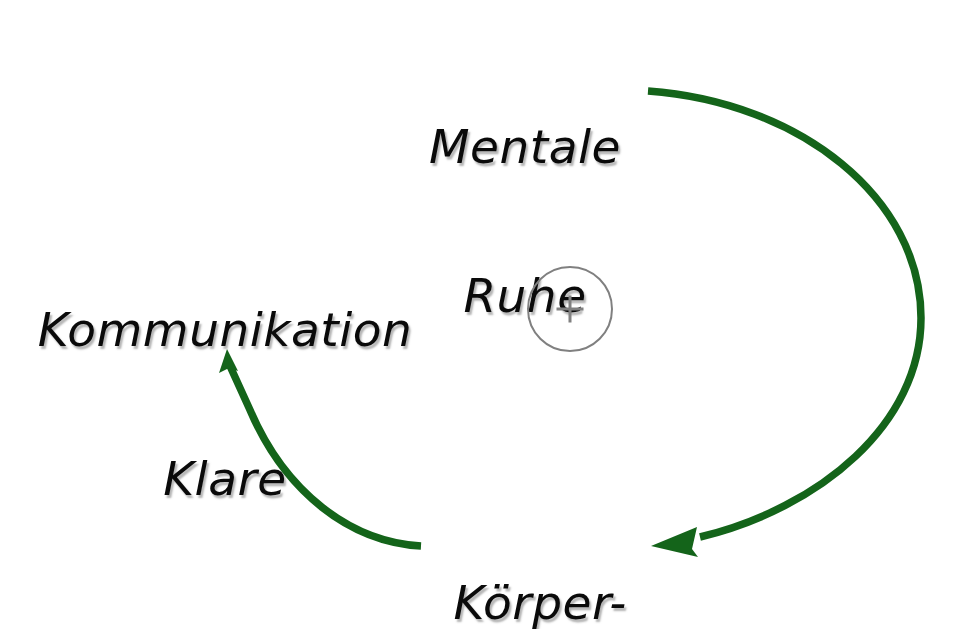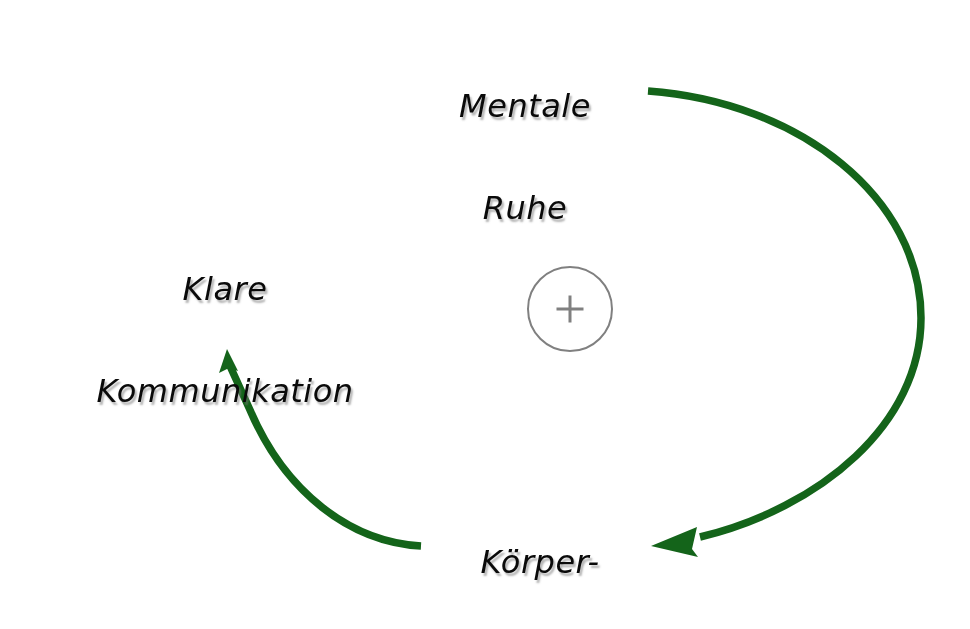--- a/index.html
+++ b/index.html
@@ -22,21 +22,21 @@
     position: absolute;
     left: 0;
     top: 0;
     width: 970px;
     height: 629px;
   }
   .node-label {
     position: absolute;
     text-align: center;
     font-family: "DejaVu Sans", "Liberation Sans", sans-serif;
-    font-size: 32px;
+    font-size: 47px;
     line-height: 1.06;
     font-weight: 400;
     font-style: italic;
     letter-spacing: 0.5px;
     color: #0a0a0a;
     text-shadow: 2px 3px 2px rgba(120,120,120,0.55);
     white-space: pre;
     -webkit-font-smoothing: antialiased;
     user-select: none;
   }
@@ -115,22 +115,22 @@
       <polygon points="227,349 238,371 229,368 219,373" fill="#14641a"></polygon>
     </g>
   </svg>
 
   <div class="node-label" id="label-mentale-ruhe">
     <div>Mentale</div>
     <div>Ruhe</div>
   </div>
 
   <div class="node-label" id="label-klare-kommunikation">
+    <div>Kommunikation</div>
     <div>Klare</div>
-    <div>Kommunikation</div>
   </div>
 
   <div class="node-label" id="label-koerperkontrolle">
     <div>Körper-</div>
     
   </div>
 
   <div class="plus-node">
     <span class="plus-glyph"></span>
   </div>

